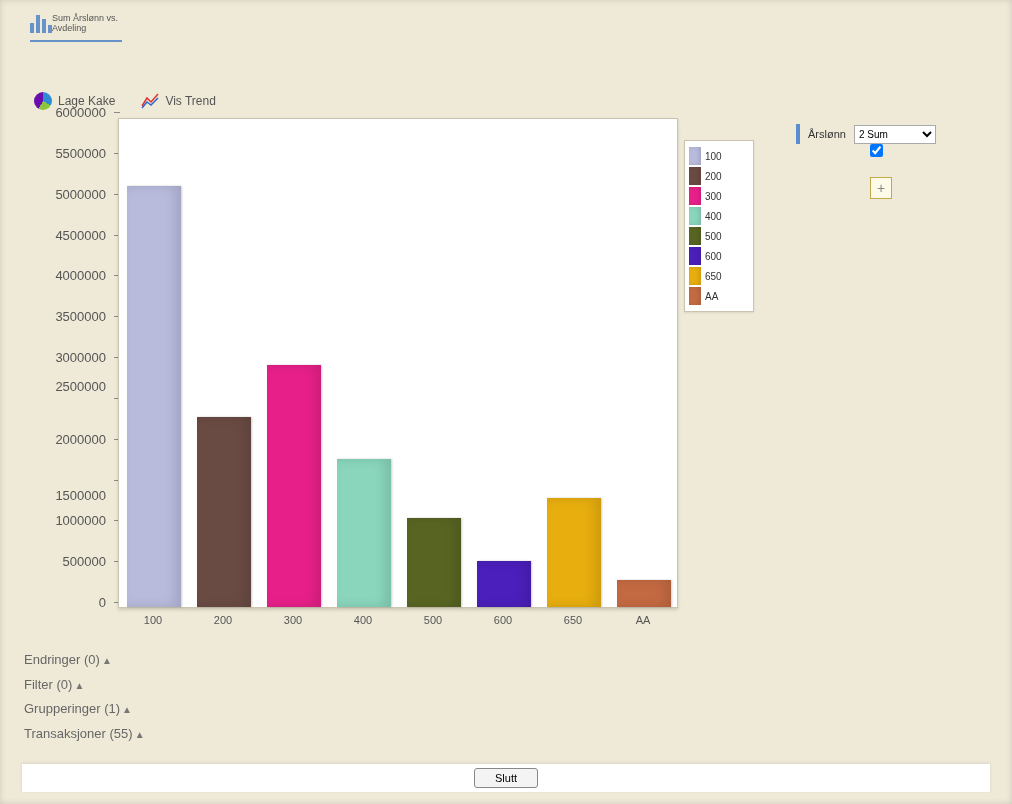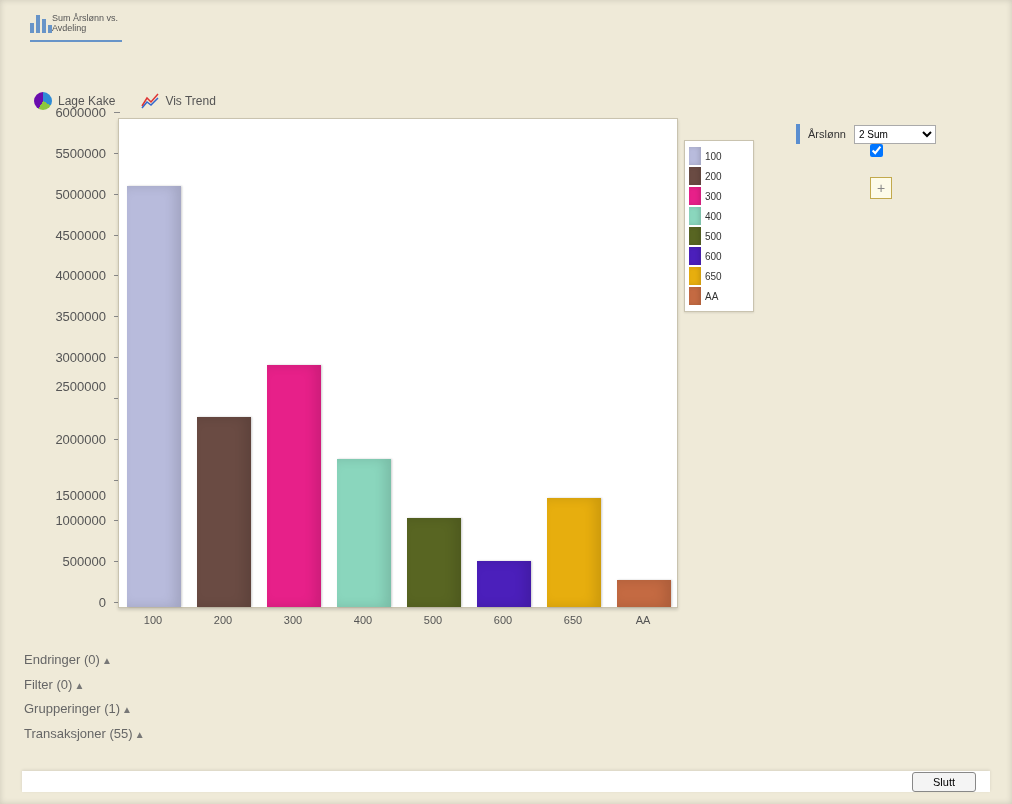--- a/index.html
+++ b/index.html
@@ -84,22 +84,22 @@
       cursor: pointer; margin-left: 74px; margin-top: 18px;
     }
 
     .accordions {
       position: absolute; left: 24px; top: 648px; font-size: 13px; color: #666; line-height: 1.9;
     }
     .accordion-item { cursor: pointer; }
     .accordion-item .arrow { font-size: 10px; color: #777; margin-left: 2px; }
 
     .footer {
-      position: absolute; left: 22px; right: 22px; bottom: 12px; height: 21px;
-      background: #fff; display: flex; align-items: center; justify-content: flex-end;
+      position: absolute; left: 22px; right: 22px; bottom: 12px; height: 28px;
+      background: #fff; display: flex; align-items: center; justify-content: center;
       padding: 0 14px; box-shadow: 0 -1px 3px rgba(0,0,0,0.1);
     }
     .slutt-btn {
       font-size: 11px; padding: 3px 20px; background: #f4f4f4;
       border: 1px solid #888; border-radius: 3px; cursor: pointer;
     }
   </style>
 </head>
 <body>
 

